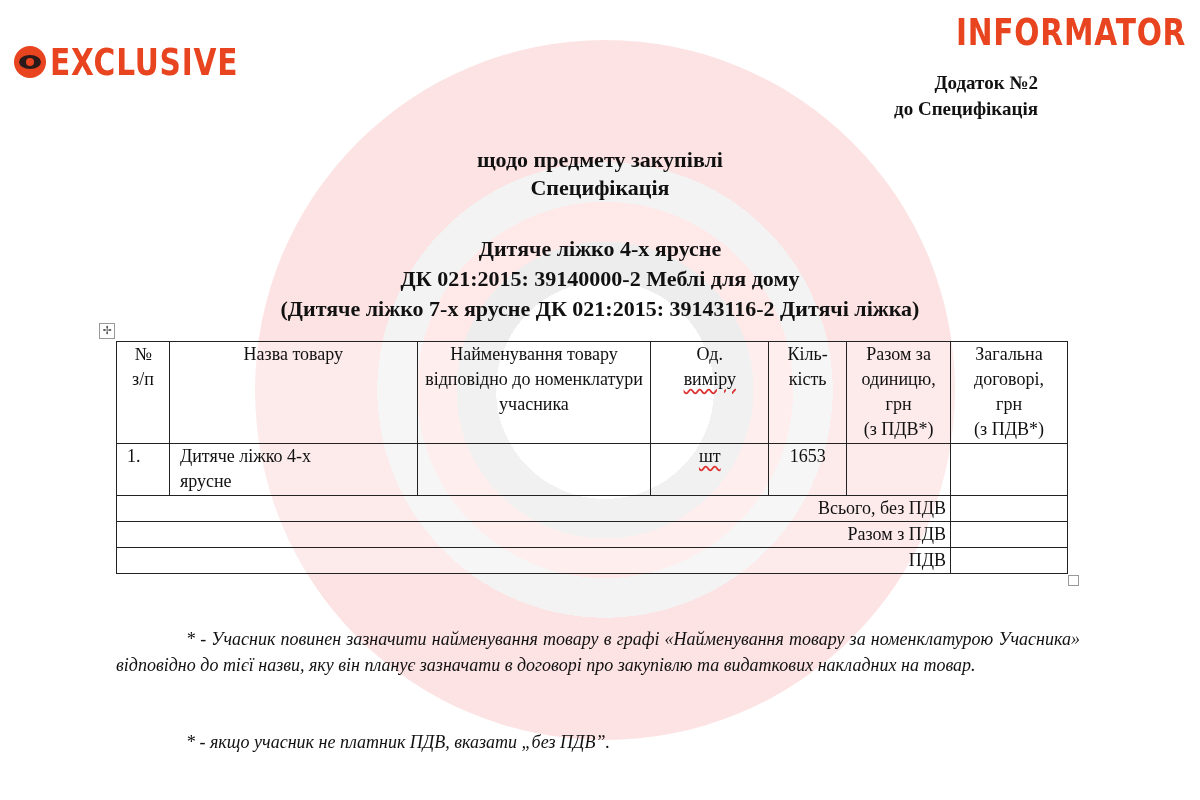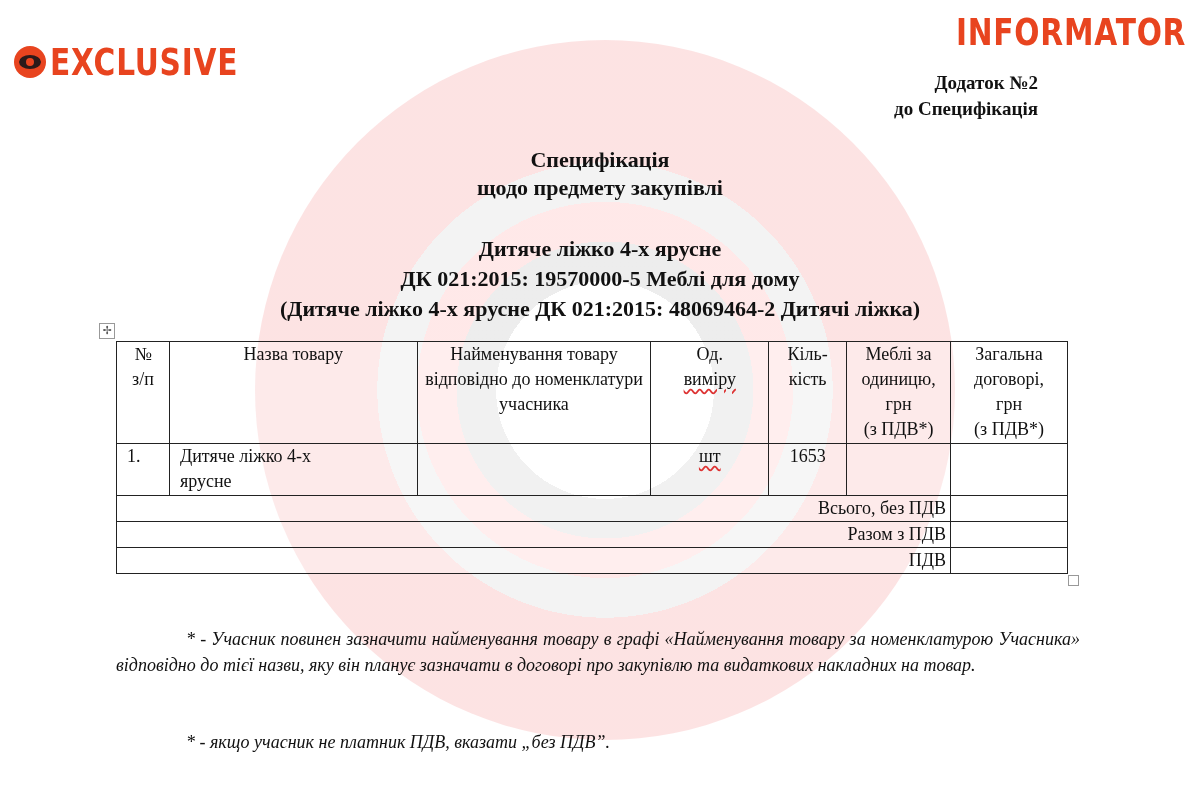--- a/index.html
+++ b/index.html
@@ -93,28 +93,28 @@
   <div class="brand">INFORMATOR</div>
 </div>
 
 <div class="content">
   <div class="annex">
     <div>Додаток №2</div>
     <div>до Специфікація</div>
   </div>
 
   <div class="title-block t1">
+    <div>щодо предмету закупівлі</div>
     <div>Специфікація</div>
-    <div>щодо предмету закупівлі</div>
   </div>
 
   <div class="title-block t2">
     <div>Дитяче ліжко 4-х ярусне</div>
-    <div>ДК 021:2015: 19570000-5 Меблі для дому</div>
-    <div>(Дитяче ліжко 4-х ярусне ДК 021:2015: 48069464-2 Дитячі ліжка)</div>
+    <div>ДК 021:2015: 39140000-2 Меблі для дому</div>
+    <div>(Дитяче ліжко 7-х ярусне ДК 021:2015: 39143116-2 Дитячі ліжка)</div>
   </div>
 
   <div class="move-handle">✢</div>
 
   <table class="spec">
     <colgroup>
       <col style="width:53px">
         <col style="width:248px">
         <col style="width:234px">
       <col style="width:118px">
@@ -131,21 +131,21 @@
       <td class="c">Назва товару</td>
       <td class="c">Найменування товару відповідно до номенклатури учасника</td>
       <td class="c">
         <div>Од.</div><div class="squig" style="display:inline-block">виміру</div>
       </td>
       <td class="c">
         <div>Кіль-</div>
             <div>кість</div>
       </td>
       <td class="c">
-        <div>Меблі за</div>
+        <div>Разом за</div>
             <div>одиницю,</div>
         <div>грн</div>
             <div>(з ПДВ*)</div>
       </td>
       <td class="c">
         <div>Загальна</div>
             <div>договорі,</div>
         <div>грн</div>
             <div>(з ПДВ*)</div>
       </td>

